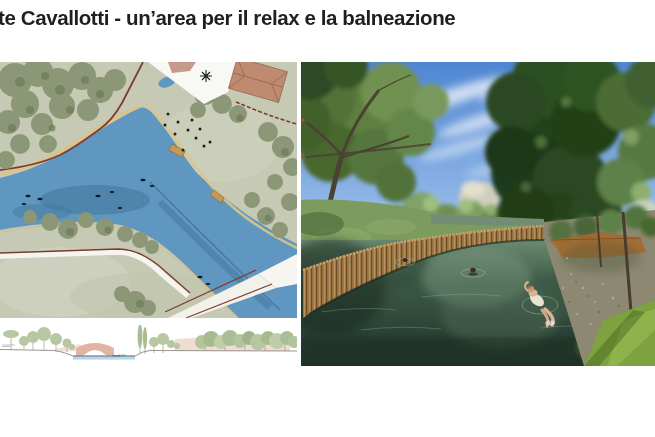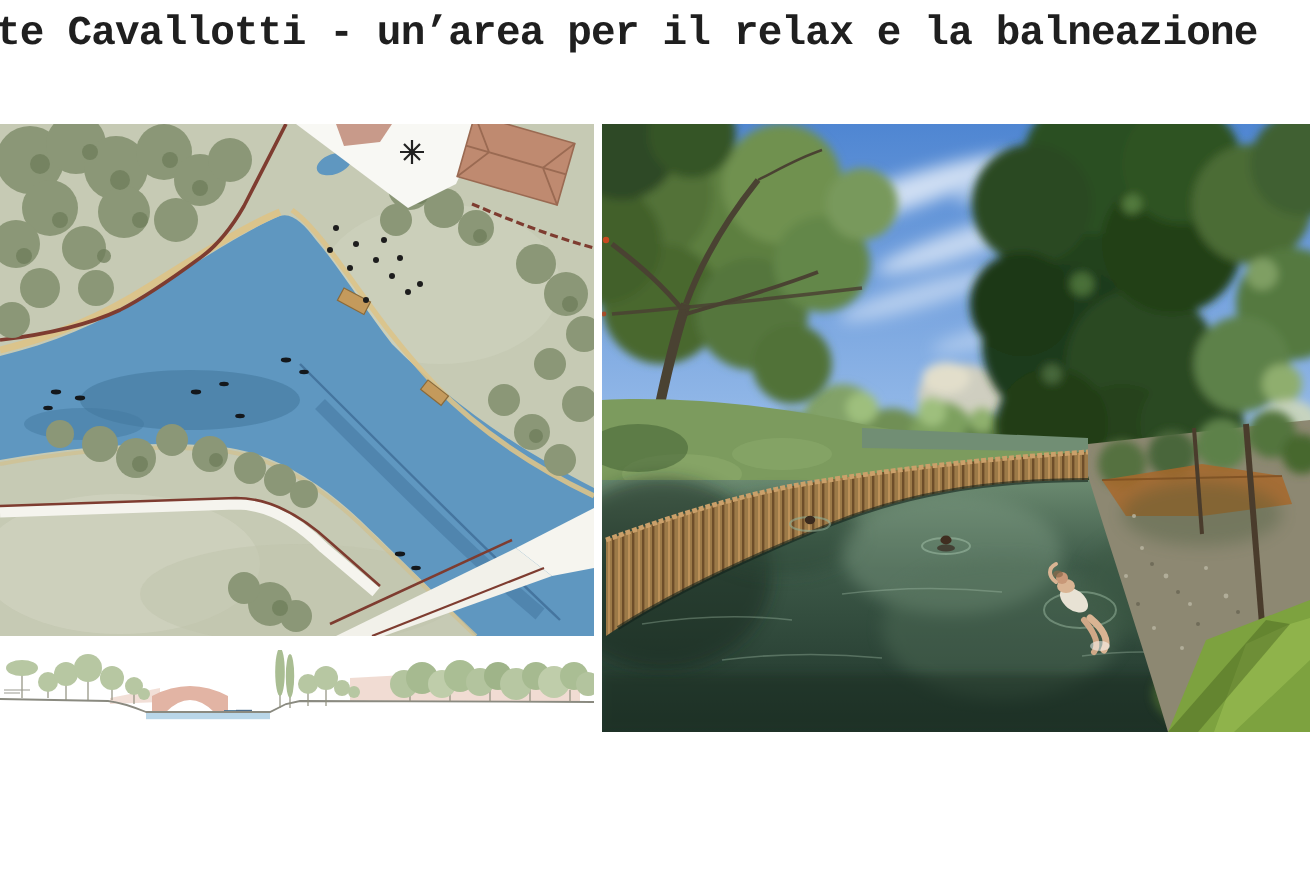--- a/index.html
+++ b/index.html
@@ -1,20 +1,20 @@
 <!DOCTYPE html>
 <html style="--title_color: #1f1f1f; --plan_land: #c6cab4; --plan_land_light: #d3d6c2; --plan_water: #5f97c0; --plan_water_deep: #44799f; --plan_tree: #8b9777; --plan_tree_dark: #6e7d5a; --plan_path_red: #7e3c30; --plan_sand: #dcc389; --plan_roof: #bf8a70; --section_water: #b9d6e8; --section_tree: #b7c7a2; --section_pink: #e9c9bc; --section_ground: #8a8a80; --photo_sky: #4f86d2; --photo_sky_light: #a9c9ef; --photo_tree: #4c6c36; --photo_tree_dark: #24421e; --photo_water: #3c5847; --photo_water_dark: #1f342a; --photo_wall: #9c7a48; --photo_wall_dark: #6e4e2a; --photo_grass: #7da23f; --photo_bank: #8d8872; --photo_skin: #d9b493;"><head>
 <meta charset="utf-8">
 <style>
   html,body{margin:0;padding:0;}
   body{
     width:655px;height:437px;position:relative;background:#ffffff;overflow:hidden;
     font-family:"Liberation Sans", sans-serif;
   }
-  .slide{position:absolute;inset:0;font-family:Liberation Mono, monospace;}
+  .slide{position:absolute;inset:0;}
   .slide-title{
     position:absolute;left:-2px;top:6px;width:520px;
     font-size:20.5px;font-weight:700;letter-spacing:-0.4px;
     color:var(--title_color,#1f1f1f);white-space:nowrap;
   }
   .site-plan{position:absolute;left:0;top:62px;}
   .section-drawing{position:absolute;left:0;top:325px;}
   .river-photo{position:absolute;left:301px;top:62px;}
   svg{display:block;}
 </style>

